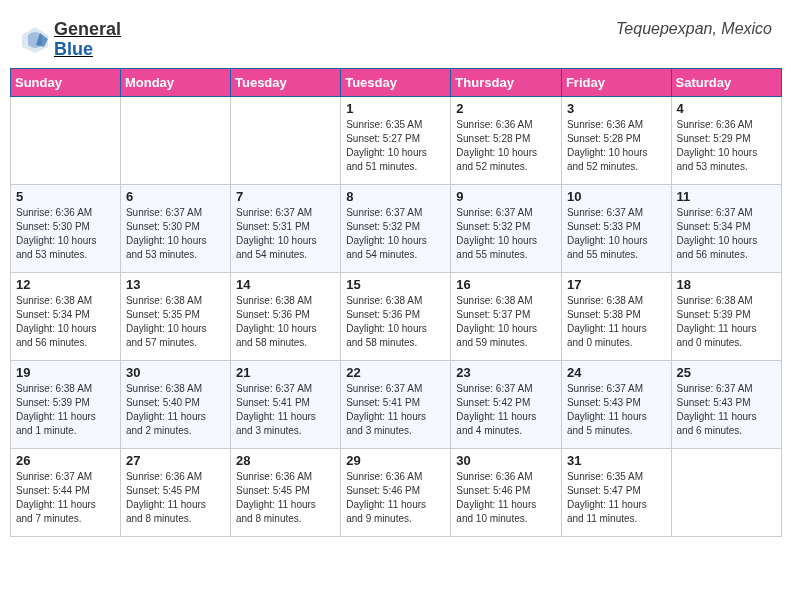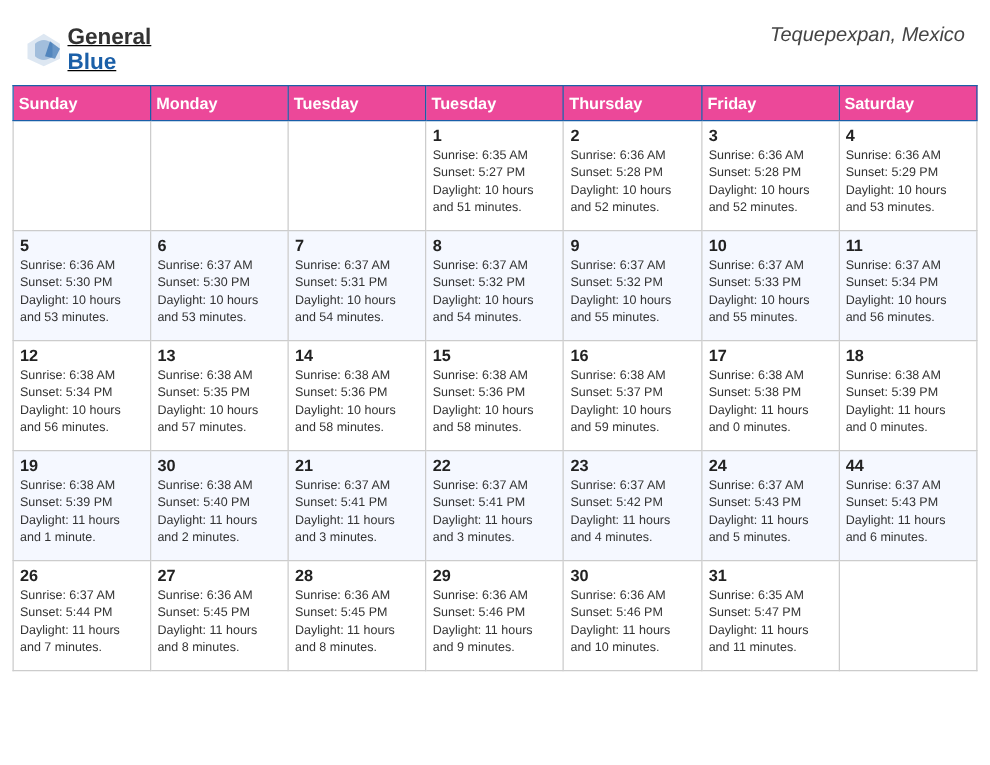--- a/index.html
+++ b/index.html
@@ -236,21 +236,21 @@
         </td>
         <td>
           <div class="day-num">23</div>
           <div class="day-info">Sunrise: 6:37 AM<br>Sunset: 5:42 PM<br>Daylight: 11 hours<br>and 4 minutes.</div>
         </td>
         <td>
           <div class="day-num">24</div>
           <div class="day-info">Sunrise: 6:37 AM<br>Sunset: 5:43 PM<br>Daylight: 11 hours<br>and 5 minutes.</div>
         </td>
         <td>
-          <div class="day-num">44</div>
+          <div class="day-num">25</div>
           <div class="day-info">Sunrise: 6:37 AM<br>Sunset: 5:43 PM<br>Daylight: 11 hours<br>and 6 minutes.</div>
         </td>
       </tr>
       <tr>
         <td>
           <div class="day-num">26</div>
           <div class="day-info">Sunrise: 6:37 AM<br>Sunset: 5:44 PM<br>Daylight: 11 hours<br>and 7 minutes.</div>
         </td>
         <td>
           <div class="day-num">27</div>

